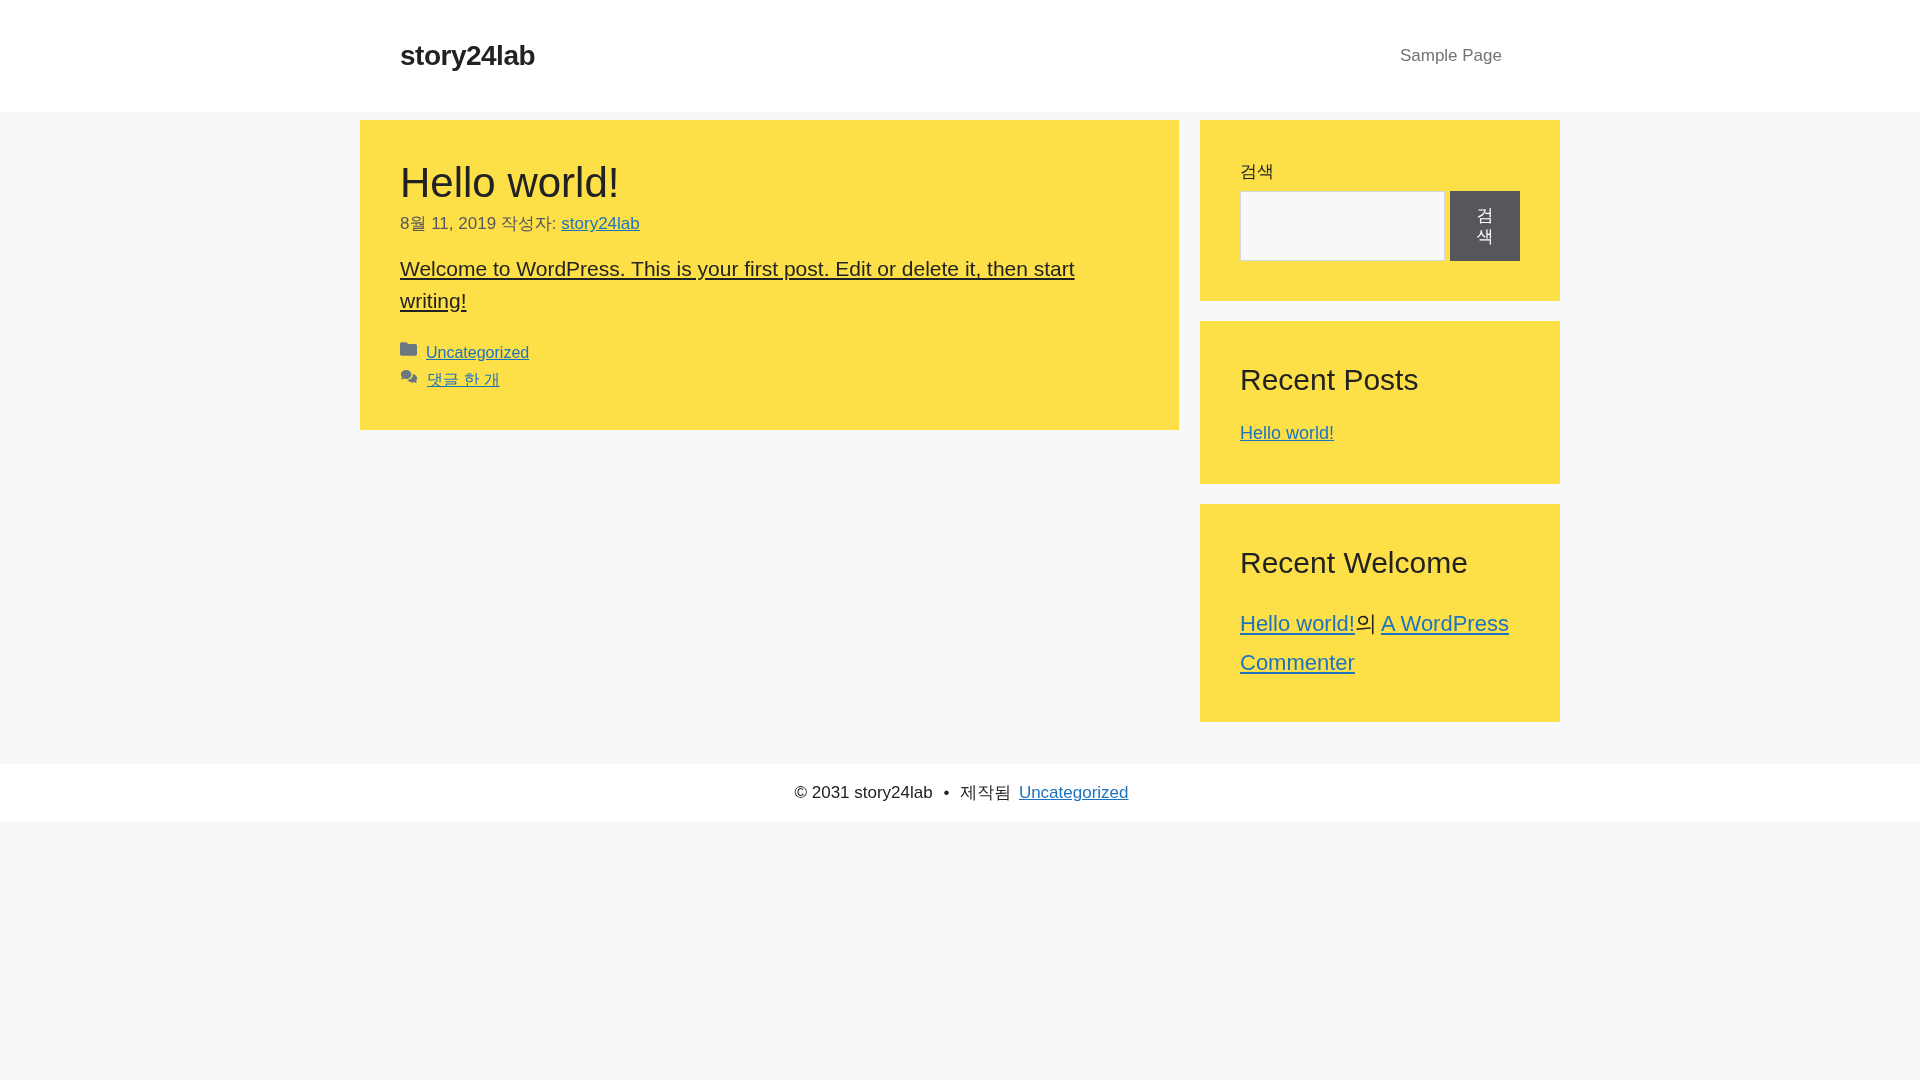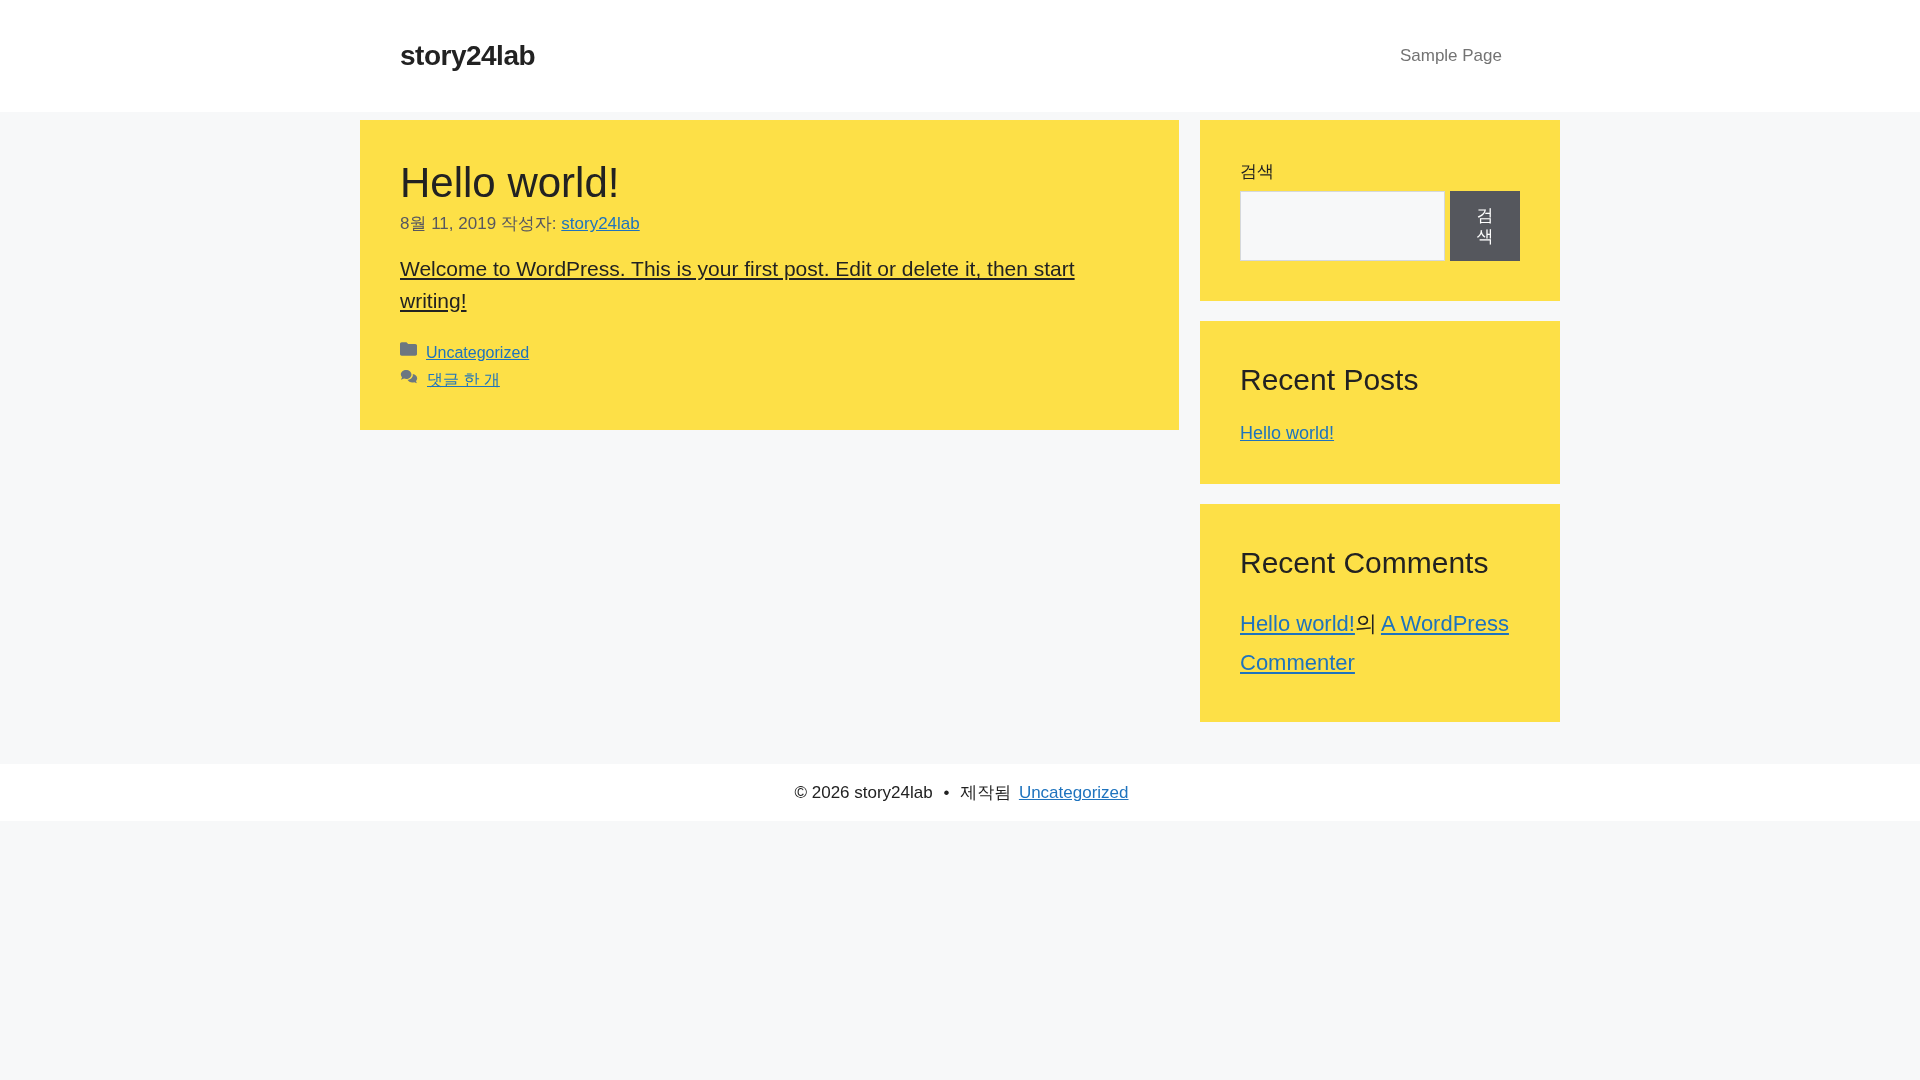--- a/index.html
+++ b/index.html
@@ -204,29 +204,29 @@
     <section class="widget card">
       <h2 class="widget-title">Recent Posts</h2>
       <ul style="list-style:none;">
         <li>
           <a class="widget-link" href="#">Hello world!</a>
         </li>
       </ul>
     </section>
 
     <section class="widget card">
-      <h2 class="widget-title">Recent Comments</h2>
+      <h2 class="widget-title">Recent Welcome</h2>
       <ul style="list-style:none;">
         <li class="comment-line">
           <a href="#">Hello world!</a><span class="comment-connector">의</span><a href="#">A WordPress Commenter</a>
         </li>
       </ul>
     </section>
 
   </aside>
 </div>
 
 <footer class="site-footer">
-  <span>© 2026 story24lab</span>
+  <span>© 2031 story24lab</span>
   <span>•</span>
   <span>제작됨</span>
   <a href="#">Uncategorized</a>
 </footer>
 
 </body></html>

